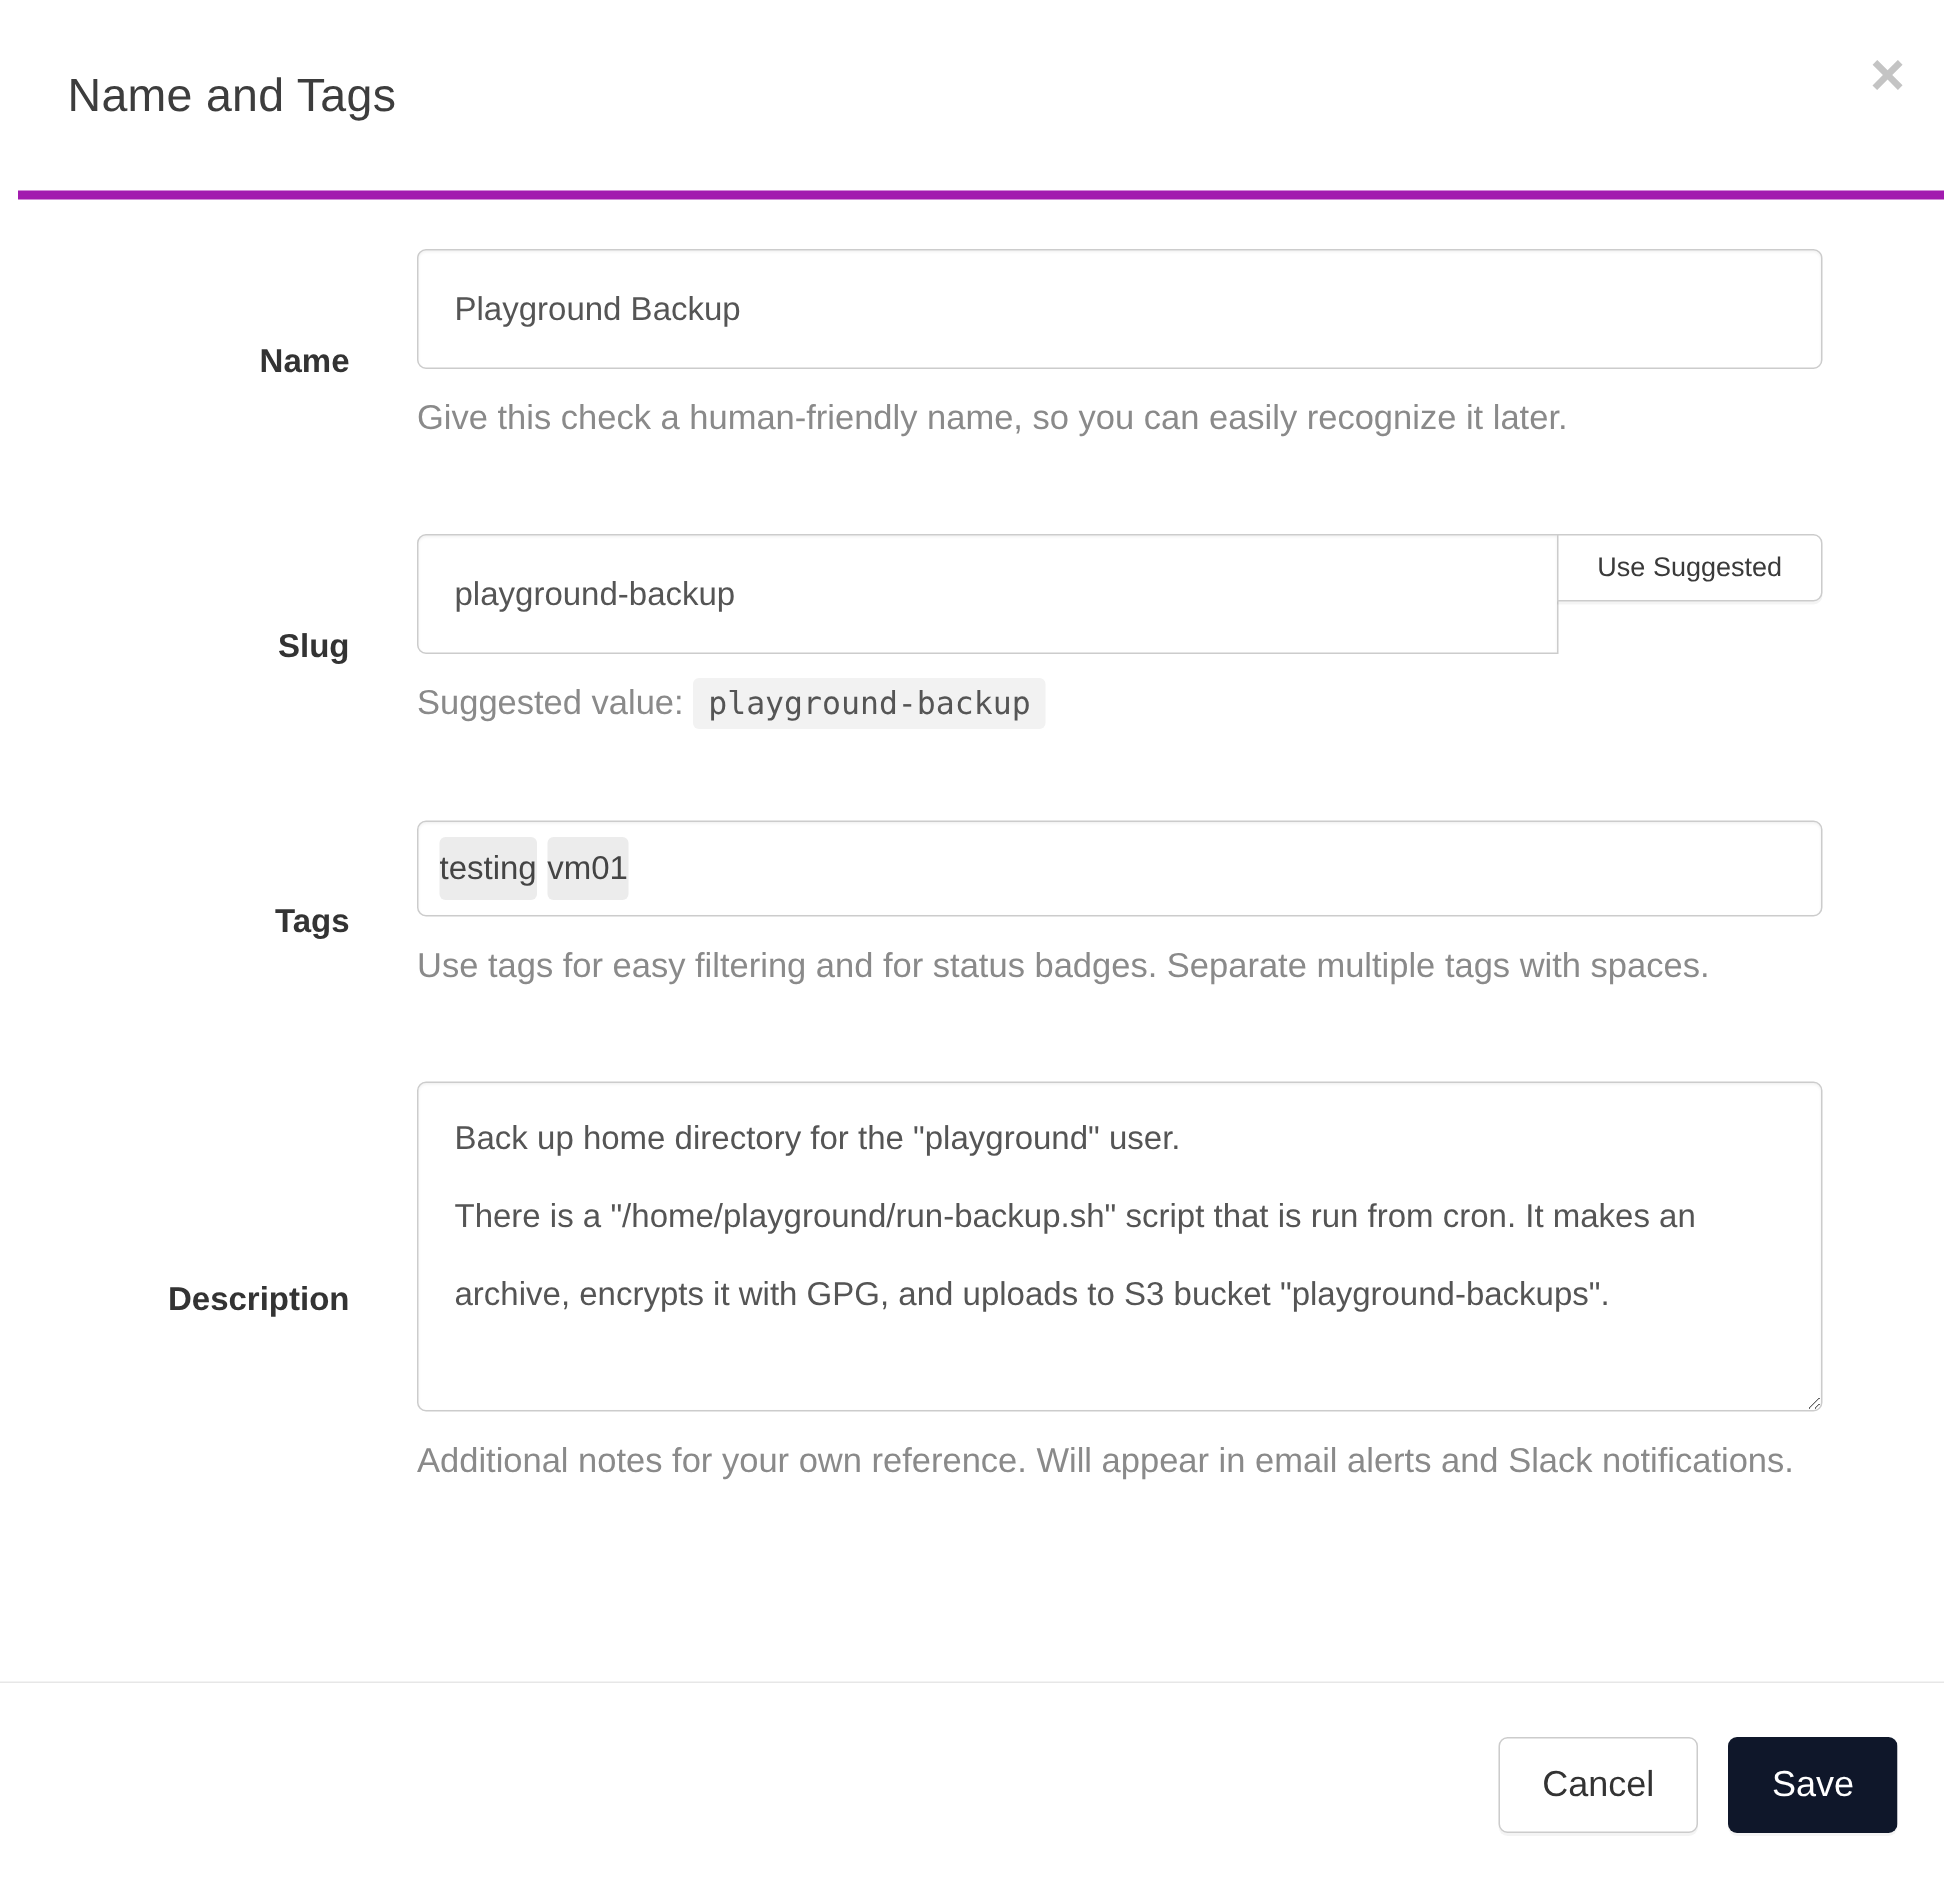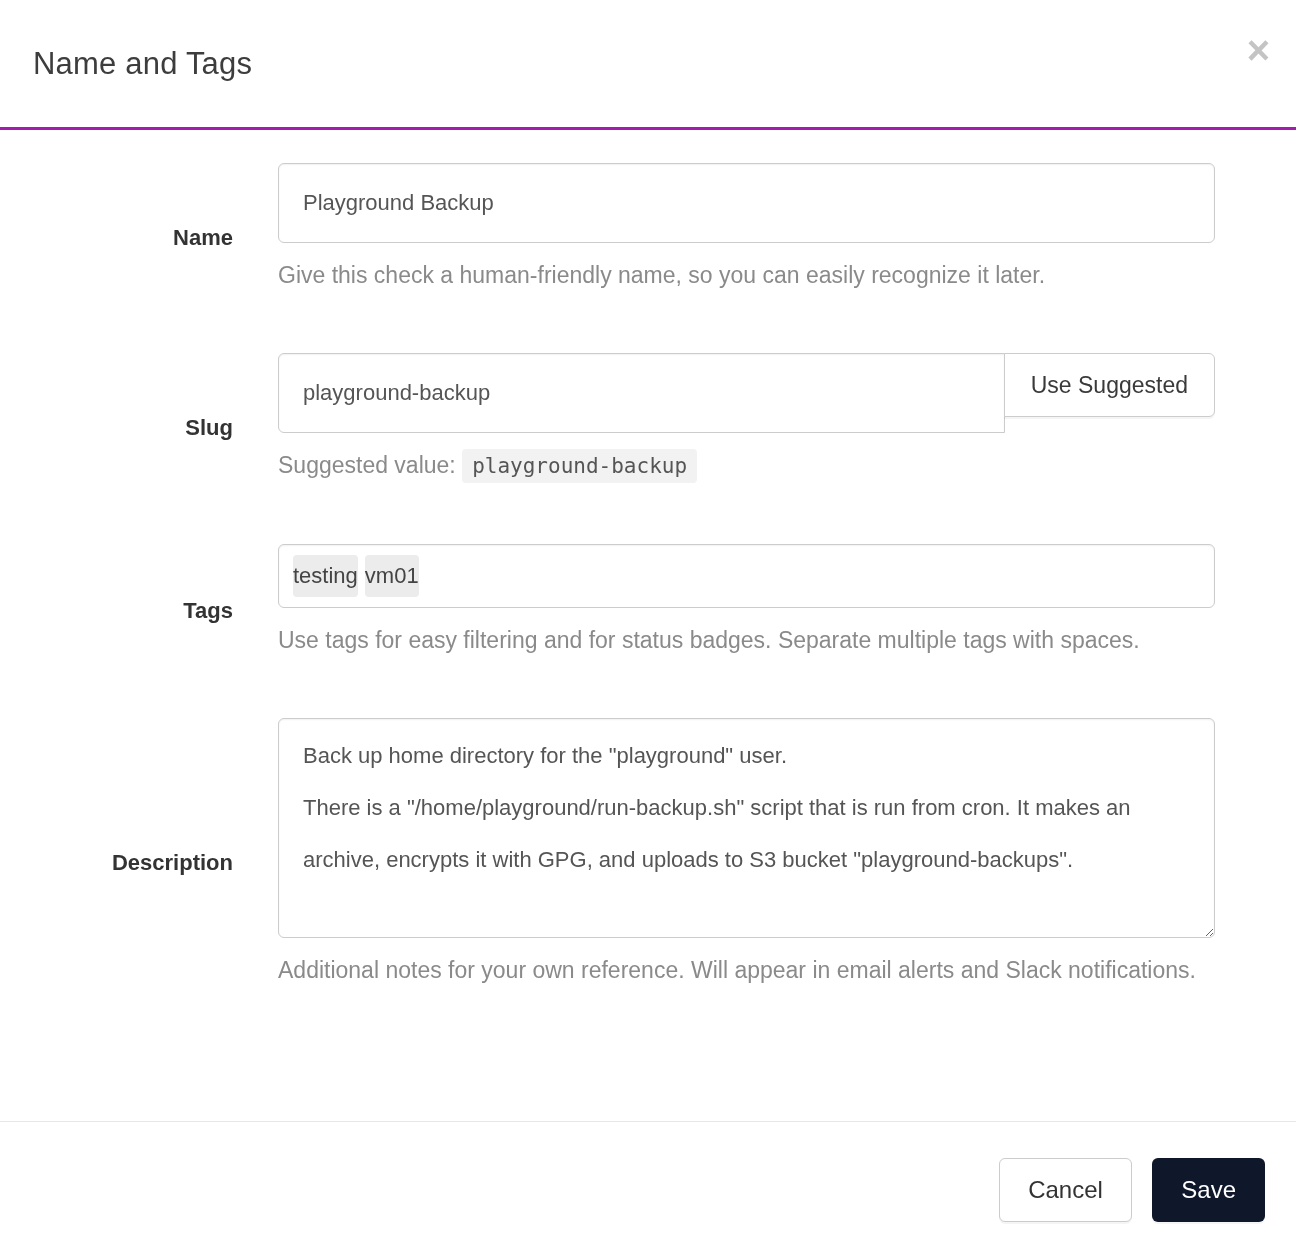--- a/index.html
+++ b/index.html
@@ -7,21 +7,21 @@
   body {
     width: 1296px; height: 1254px;
     font-family: "Liberation Sans", sans-serif;
     color: #333;
     position: relative;
     overflow: hidden;
   }
   .modal { width: 1296px; height: 1254px; background: #fff; display: flex; flex-direction: column; }
 
   
-  .modal-header { position: relative; padding: 46px 45px 45px 33px; border-bottom: 3px solid #a21caf; }
+  .modal-header { position: relative; padding: 46px 45px 45px 33px; border-bottom: 6px solid #a21caf; margin-left: 12px; }
   .modal-title { font-size: 31px; font-weight: 400; color: #3d3d3d; letter-spacing: 0.2px; }
   .close-btn {
     position: absolute; top: 30px; right: 26px;
     background: none; border: none; cursor: pointer;
     font-size: 40px; font-weight: 700; line-height: 1;
     color: #c4c4c4; font-family: "Liberation Sans", sans-serif;
   }
 
   
   .modal-body { padding: 33px 81px 24px 33px; flex: 1; }
@@ -44,22 +44,22 @@
     outline: none;
   }
 
   .help-block { margin-top: 12px; font-size: 23px; line-height: 40px; color: #8a8a8a; }
 
   
   .input-group { display: flex; width: 100%; }
   .input-group .text-input { flex: 1; border-radius: 6px 0 0 6px; }
   .addon-btn {
     flex: 0 0 auto; margin-left: -1px;
-    padding: 0 26px; height: 64px;
-    font-size: 23px; color: #3a3a3a;
+    padding: 0 26px; height: 45px;
+    font-size: 18px; color: #3a3a3a;
     font-family: "Liberation Sans", sans-serif;
     background: #fff; border: 1px solid #ccc; border-radius: 0 6px 6px 0;
     cursor: pointer;
     box-shadow: 0 2px 0 rgba(0,0,0,0.045);
   }
   .code-chunk {
     font-family: "DejaVu Sans Mono", "Liberation Mono", monospace;
     font-size: 21px; color: #555;
     background: #f2f2f2; border-radius: 4px;
     padding: 5px 10px;

